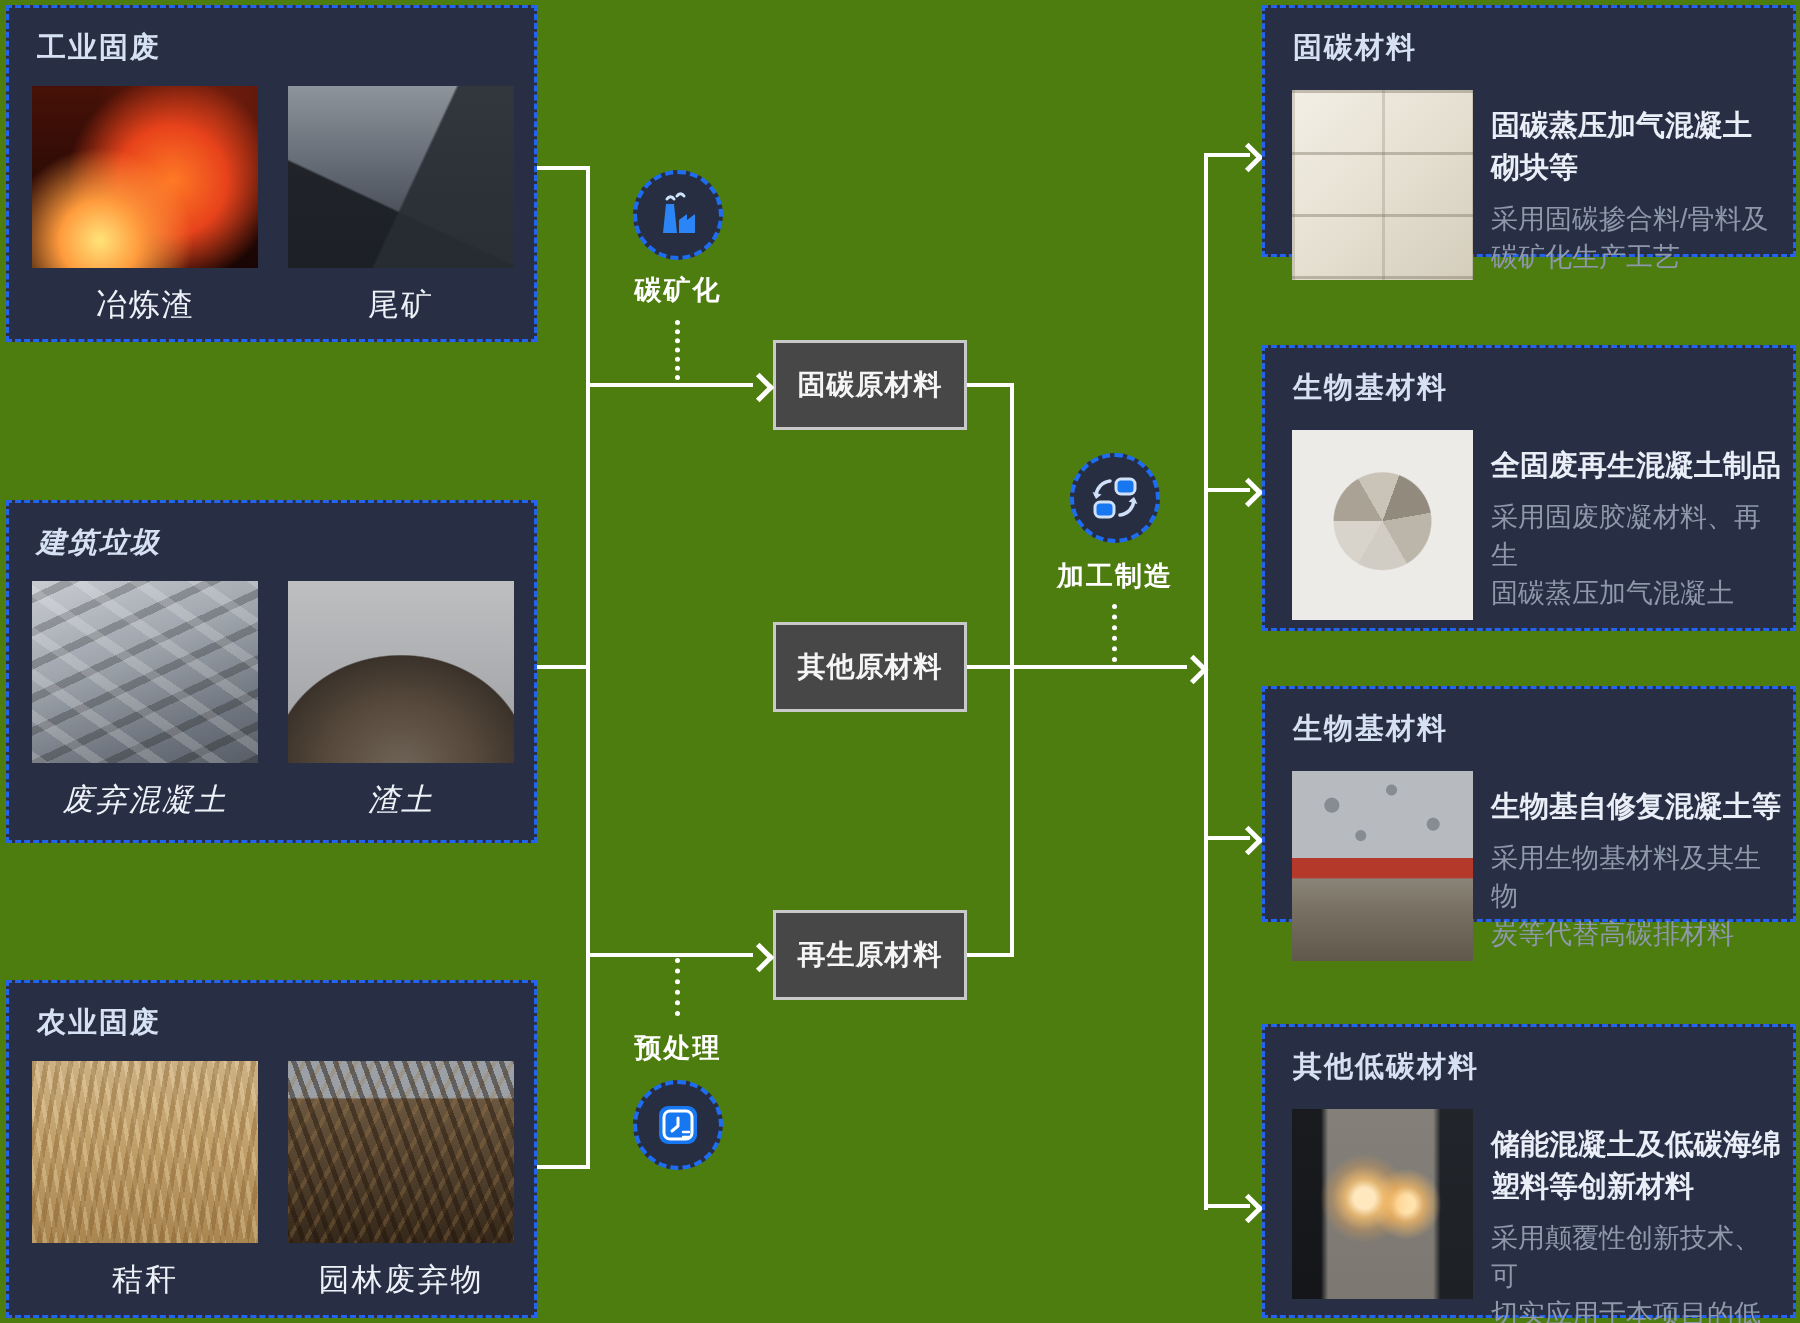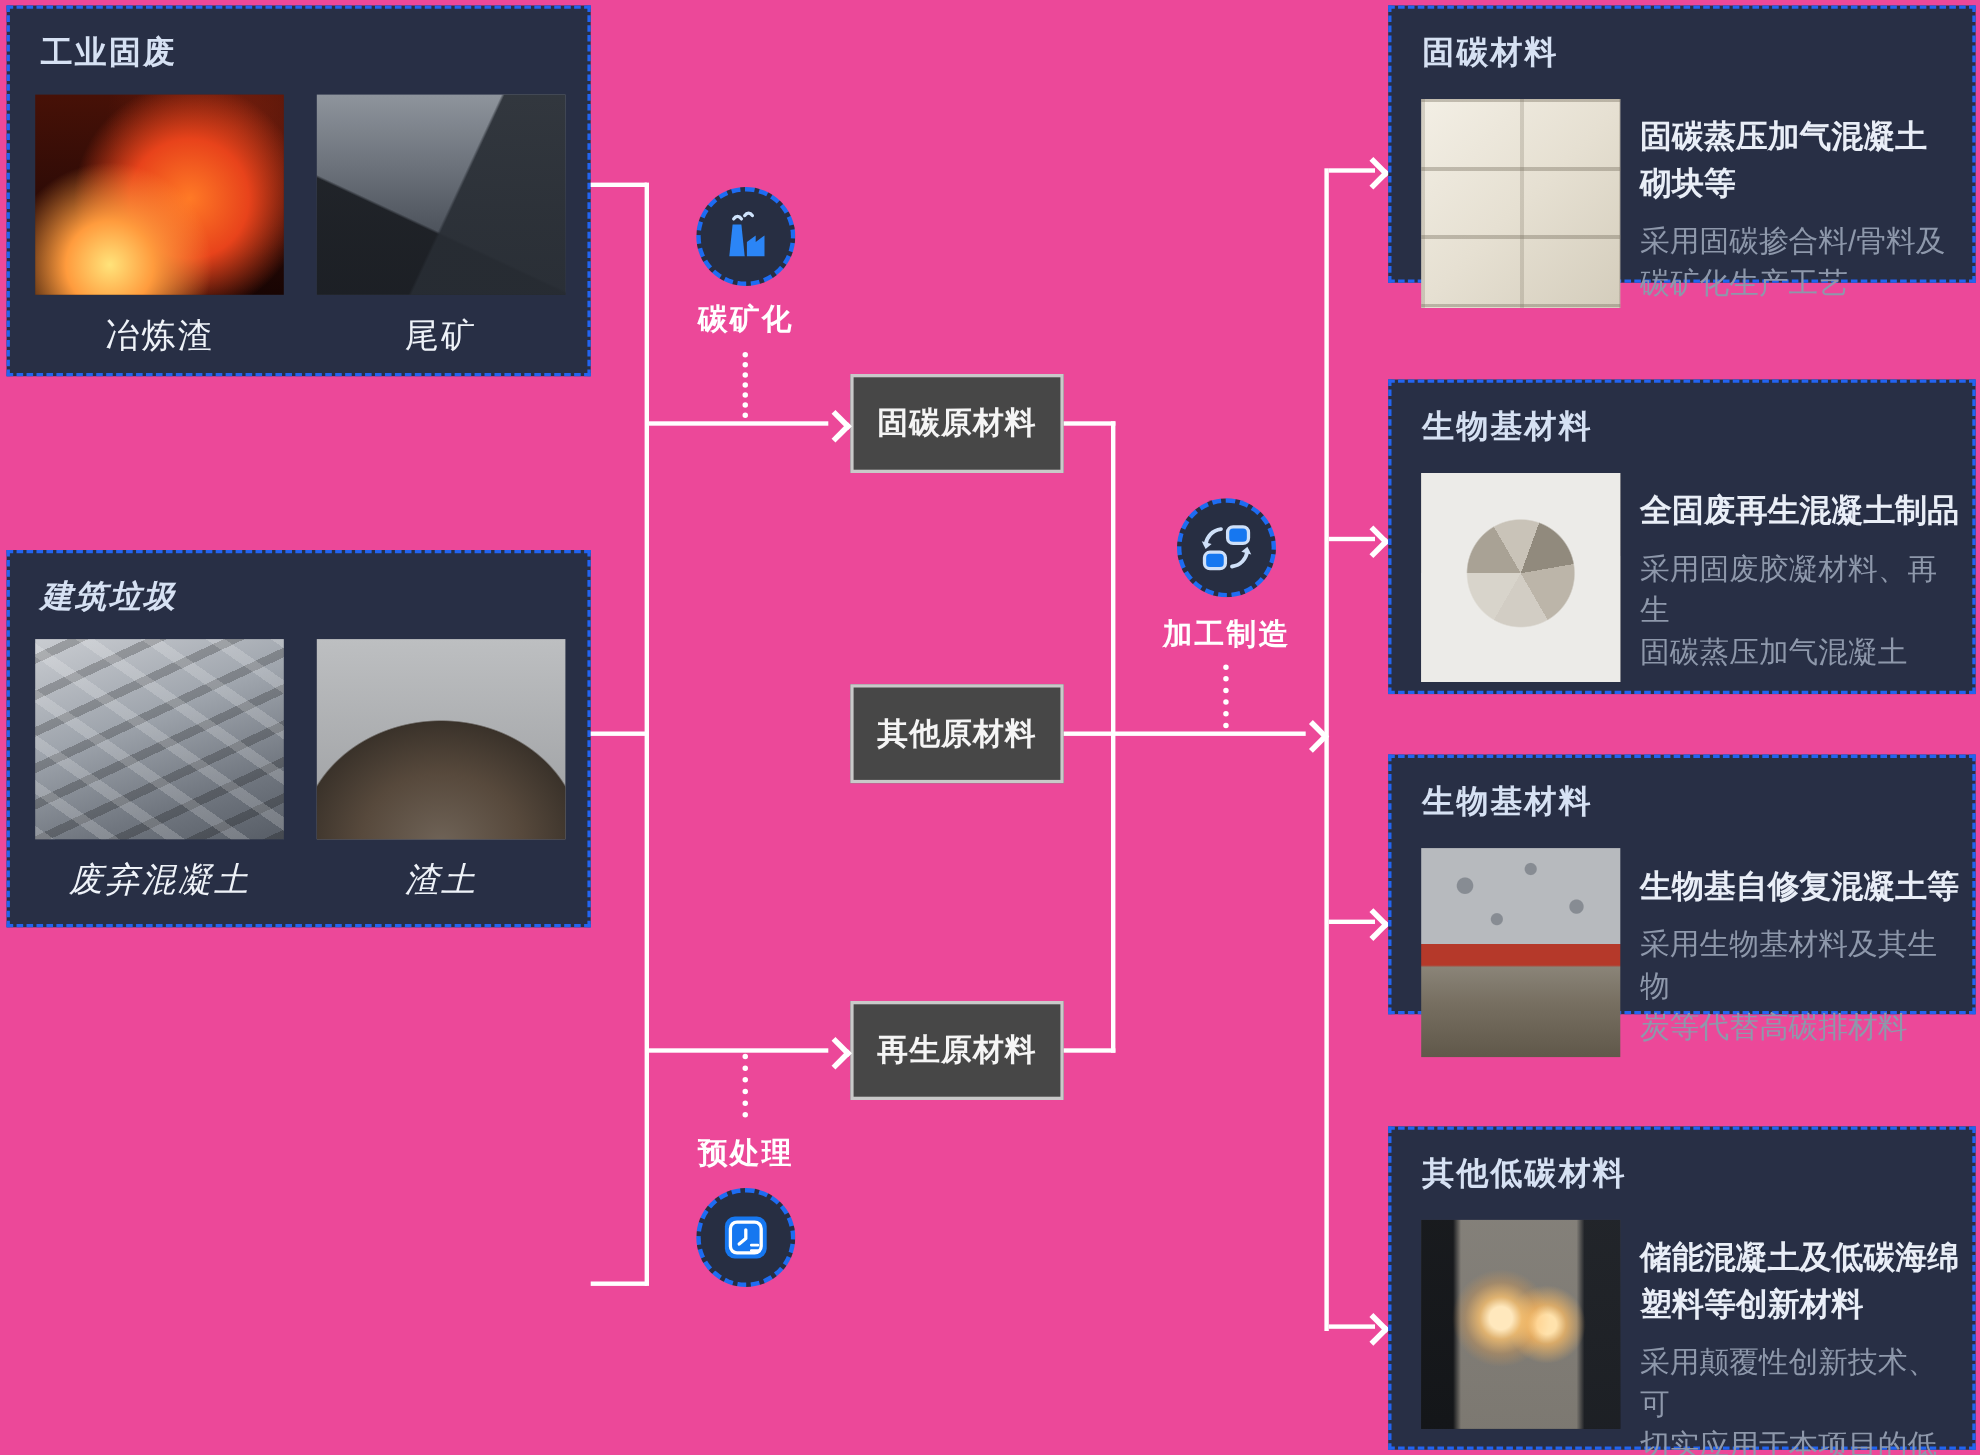--- a/index.html
+++ b/index.html
@@ -1,16 +1,16 @@
 <!DOCTYPE html>
 <html><head>
 <meta charset="utf-8">
 <style>
   html,body{margin:0;padding:0;background:#000;}
-  #stage{position:relative;width:1800px;height:1323px;background:#ec4899;overflow:hidden;
+  #stage{position:relative;width:1800px;height:1323px;background:#4d7c0f;overflow:hidden;
          font-family:"Liberation Sans","DejaVu Sans",sans-serif;}
 
   
   .wbox,.pbox{position:absolute;background:#282f45;border:3px dashed #2264f0;box-sizing:border-box;}
   .box-title{position:absolute;left:28px;top:20px;font-size:29px;font-weight:bold;
              color:#d6e1f3;letter-spacing:2px;}
   
   .wbox{left:6px;width:531px;}
   .wimg{position:absolute;top:78px;width:226px;height:182px;}
   .wimg.first{left:23px;} .wimg.second{left:279px;}
@@ -101,20 +101,27 @@
   </div>
 
   <div class="wbox" style="top:500px;height:343px;font-style:italic;">
     <div class="box-title">建筑垃圾</div>
     <div class="wimg first" id="art-concrete"></div>
     <div class="wimg second" id="art-muck"></div>
     <div class="wcap first">废弃混凝土</div>
     <div class="wcap second">渣土</div>
   </div>
 
+  <div class="wbox" style="top:980px;height:338px;">
+    <div class="box-title">农业固废</div>
+    <div class="wimg first" id="art-straw"></div>
+    <div class="wimg second" id="art-garden"></div>
+    <div class="wcap first">秸秆</div>
+    <div class="wcap second">园林废弃物</div>
+  </div>
 
   <div class="mbox" style="top:340px;">固碳原材料</div>
   <div class="mbox" style="top:622px;">其他原材料</div>
   <div class="mbox" style="top:910px;">再生原材料</div>
 
   <div class="circle" style="left:633px;top:170px;">
     <svg viewBox="0 0 52 52" width="52" height="52">
       <path d="M15 10c2-3 5-3 7 0" stroke="#cfe3fb" stroke-width="3" fill="none" stroke-linecap="round"></path>
       <path d="M25 7c2-3 5-3 7 0" stroke="#cfe3fb" stroke-width="3" fill="none" stroke-linecap="round"></path>
       <path d="M14 15h8l3 29H11z" fill="#2b85f6"></path>

